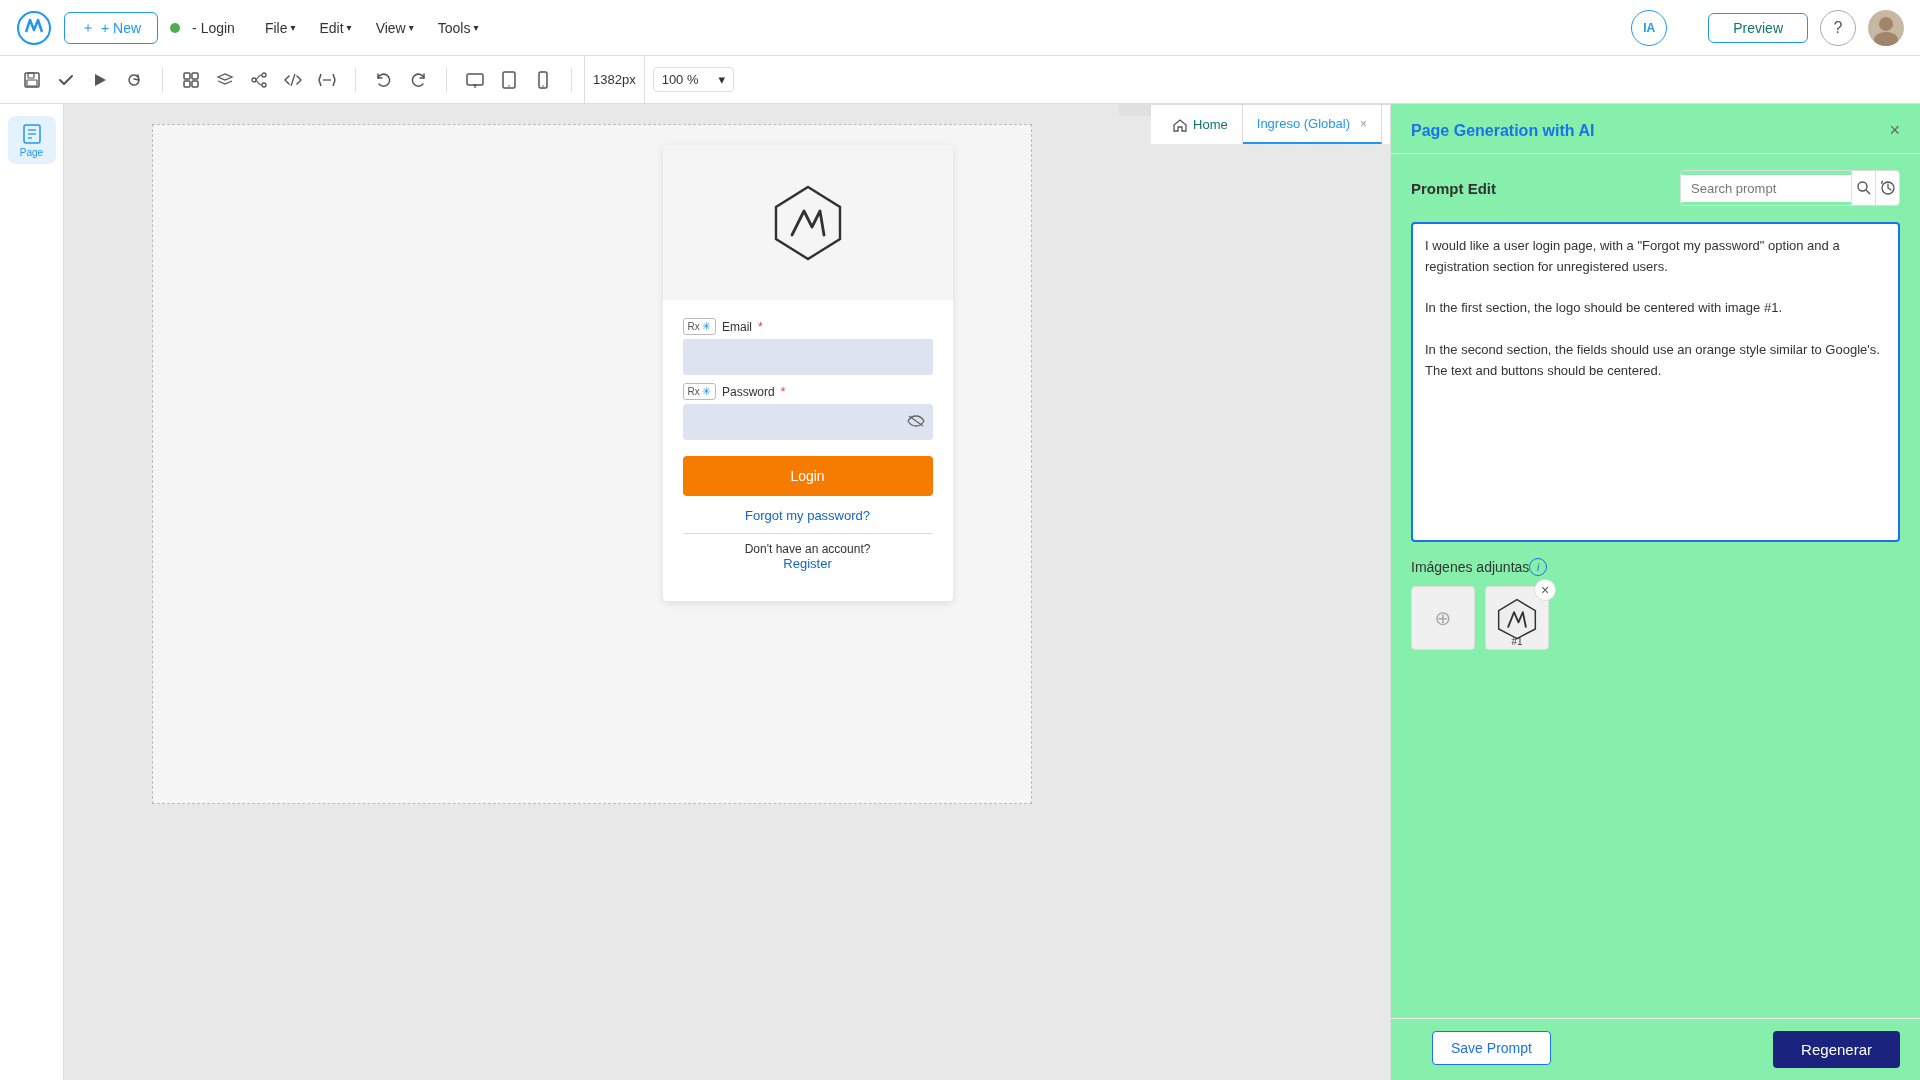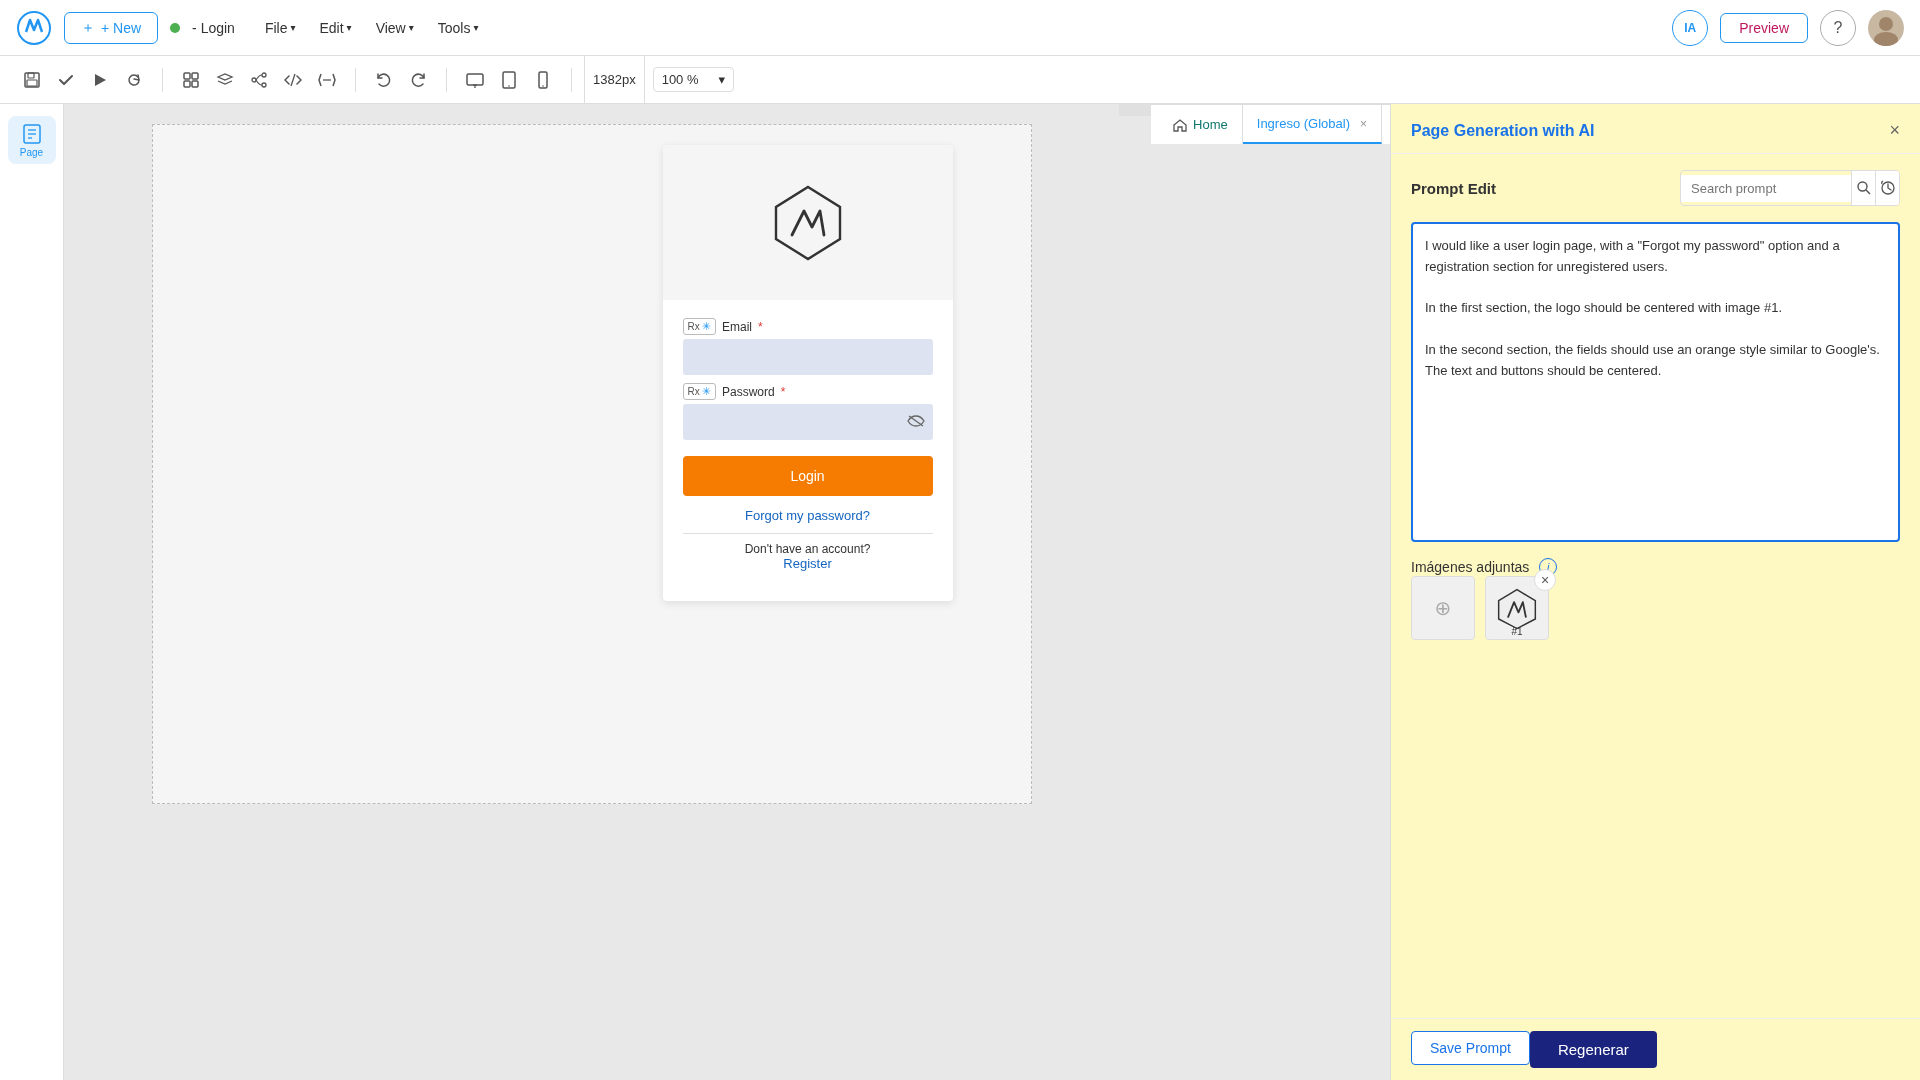--- a/index.html
+++ b/index.html
@@ -21,22 +21,22 @@
     .file-name { font-size: 14px; color: #333; }
     .menu-items { display: flex; gap: 4px; margin-left: 8px; }
     .menu-item { font-size: 14px; color: #333; padding: 4px 10px; cursor: pointer; border-radius: 4px; display: flex; align-items: center; gap: 3px; }
     .nav-right { margin-left: auto; display: flex; align-items: center; gap: 12px; }
     .ia-btn {
       width: 36px; height: 36px; border: 1.5px solid #2196f3; border-radius: 50%;
       display: flex; align-items: center; justify-content: center;
       font-size: 12px; font-weight: 700; color: #2196f3; cursor: pointer; background: #fff;
     }
     .preview-btn {
-      border: 1.5px solid #2196f3; color: #be185d; background: #fff;
-      border-radius: 6px; padding: 6px 18px; font-size: 14px; font-weight: 500; cursor: pointer;
+      border: 1.5px solid #2196f3; color: #0f766e; background: #fff;
+      border-radius: 6px; padding: 6px 24px; font-size: 14px; font-weight: 500; cursor: pointer; margin-left: 29px;
     }
     .help-btn {
       width: 36px; height: 36px; border: 1.5px solid #aaa; border-radius: 50%;
       display: flex; align-items: center; justify-content: center; font-size: 16px; color: #555; cursor: pointer; background: #fff;
     }
     .avatar { width: 36px; height: 36px; border-radius: 50%; background: #ddd; overflow: hidden; }
 
     
     .toolbar {
       display: flex; align-items: center; height: 48px; background: #fff;
@@ -142,21 +142,21 @@
       height: 8px; background: #ddd; margin: 0 8px;
       border-radius: 4px; position: relative;
     }
     .scrollbar-thumb {
       position: absolute; left: 0; top: 0; width: 60%; height: 8px;
       background: #aaa; border-radius: 4px;
     }
 
     
     .right-panel {
-      width: 530px; background: #fef9c3; border-left: 1px solid #ddd;
+      width: 530px; background: #86efac; border-left: 1px solid #ddd;
       display: flex; flex-direction: column; padding: 0;
     }
     .panel-header {
       display: flex; align-items: center; justify-content: space-between;
       padding: 16px 20px 12px; border-bottom: 1px solid #eee;
     }
     .panel-title { font-size: 16px; font-weight: 600; color: #1a73e8; }
     .panel-close { background: none; border: none; font-size: 18px; cursor: pointer; color: #666; }
     .panel-body { flex: 1; padding: 16px 20px; display: flex; flex-direction: column; gap: 16px; overflow-y: auto; }
 
@@ -181,21 +181,21 @@
       display: flex; align-items: center; justify-content: center; cursor: pointer; color: #555;
     }
 
     .prompt-textarea {
       width: 100%; height: 320px; border: 2px solid #1a73e8; border-radius: 4px;
       padding: 12px; font-size: 13px; color: #333; resize: none; outline: none;
       font-family: inherit; line-height: 1.6;
     }
 
     .images-section {}
-    .images-label { font-size: 14px; font-weight: 500; color: #333; display: flex; align-items: center; gap: 10px; }
+    .images-label { font-size: 14px; font-weight: 500; color: #333; display: flex; align-items: center; gap: 0; margin-bottom: 10px; }
     .info-icon {
       width: 18px; height: 18px; border: 1.5px solid #1a73e8; border-radius: 50%;
       display: inline-flex; align-items: center; justify-content: center;
       font-size: 11px; color: #1a73e8; font-style: italic; cursor: pointer;
     }
     .images-row { display: flex; align-items: center; gap: 10px; }
     .image-placeholder {
       width: 64px; height: 64px; background: #f0f0f0; border: 1px solid #ddd;
       border-radius: 4px; display: flex; align-items: center; justify-content: center;
       position: relative; cursor: pointer;
@@ -218,21 +218,21 @@
 
     .panel-footer { padding: 12px 20px; display: flex; flex-direction: column; gap: 12px; border-top: 1px solid #eee; }
     .save-prompt-btn {
       align-self: flex-start; padding: 8px 18px; border: 1.5px solid #1a73e8;
       color: #1a73e8; background: #fff; border-radius: 4px; font-size: 14px; cursor: pointer;
     }
     .regenerar-btn {
       align-self: flex-end; padding: 10px 28px; background: #1a237e;
       color: #fff; border: none; border-radius: 4px; font-size: 15px; font-weight: 500; cursor: pointer;
     }
-    .footer-row { display: flex; justify-content: flex-start; align-items: center; }
+    .footer-row { display: flex; justify-content: space-between; align-items: center; margin-left: 21px; }
 
     
     .chevron-down::after { content: ' ▾'; font-size: 10px; }
   </style>
 </head>
 <body>
 
 <nav class="top-nav">
   <div class="logo-icon">
     <svg viewBox="0 0 36 36" fill="none">

